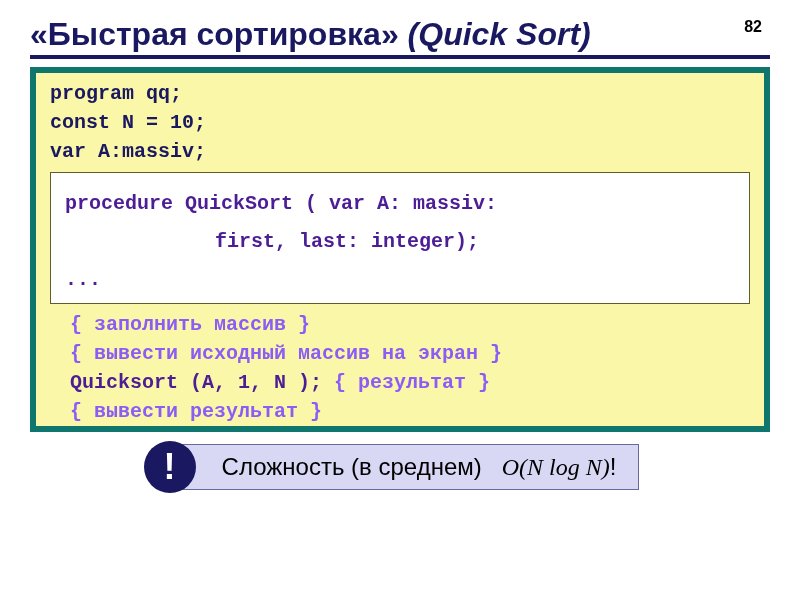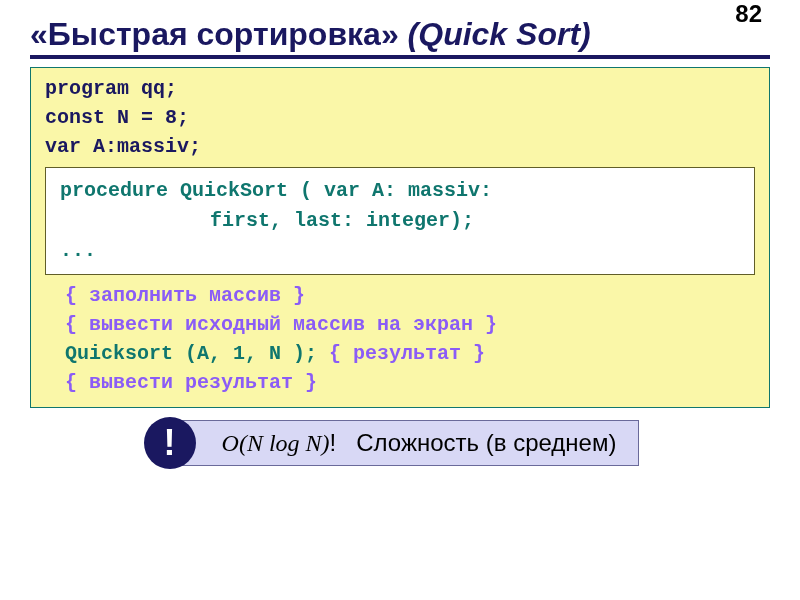--- a/index.html
+++ b/index.html
@@ -7,62 +7,62 @@
     padding: 0;
     font-family: Arial, sans-serif;
     background: #ffffff;
     width: 800px;
     height: 600px;
     position: relative;
     overflow: hidden;
   }
   .page-number {
     position: absolute;
-    top: 0;
+    top: 18px;
     right: 38px;
     font-weight: bold;
-    font-size: 24px;
+    font-size: 16px;
     color: #000;
   }
   .title {
     font-size: 32px;
     font-weight: bold;
     color: #1a1860;
     margin: 16px 30px 4px 30px;
     border-bottom: 4px solid #1a1860;
     padding-bottom: 2px;
   }
   .title .italic {
     font-style: italic;
   }
   .outer-code {
     background: #FAF7A8;
-    border: 1px solid #0f766e;
+    border: 6px solid #0f766e;
     margin: 8px 30px 0 30px;
-    padding: 6px 14px 10px 14px;
+    padding: 6px 14px 0 14px;
     font-family: "Courier New", monospace;
     font-size: 20px;
     font-weight: bold;
     color: #1a1860;
     line-height: 1.45;
   }
   .inner-code {
     background: #ffffff;
     border: 1px solid #605e28;
     margin: 6px 0 6px 0;
     padding: 8px 14px 8px 14px;
     font-family: "Courier New", monospace;
     font-size: 20px;
     font-weight: bold;
     color: #000;
     line-height: 1.5;
   }
   .c-blue { color: #1a1860; }
   .c-green { color: #8b5cf6; }
-  .c-black { color: #0f766e; }
+  .c-black { color: #4c1d95; margin-top: 8px; }
   .indent1 { padding-left: 20px; display: block; }
   .indent-proc { padding-left: 150px; display: block; }
   .complexity-wrap {
     display: flex;
     justify-content: center;
     margin-top: 12px;
   }
   .complexity {
     position: relative;
     background: #d8d8f5;
@@ -107,38 +107,38 @@
 <body>
 
 <div class="page-number">82</div>
 
 <div class="title">
   <span>«Быстрая сортировка» </span><span class="italic">(Quick Sort)</span>
 </div>
 
 <div class="outer-code">
   <span class="code-line c-blue">program qq;</span>
-  <span class="code-line c-blue">const N = 8;</span>
+  <span class="code-line c-blue">const N = 10;</span>
   <span class="code-line c-blue">var A:massiv;</span>
 
   <div class="inner-code">
     <span class="code-line c-black">procedure QuickSort ( var A: massiv:</span>
     <span class="indent-proc c-black">first, last: integer);</span>
     <span class="code-line c-black">...</span>
   </div>
 
   <span class="indent1 c-green">{ заполнить массив }</span>
   <span class="indent1 c-green">{ вывести исходный массив на экран }</span>
   <span class="indent1">
     <span class="c-black">Quicksort (A, 1, N ); </span><span class="c-green">{ результат }</span>
   </span>
   <span class="indent1 c-green">{ вывести результат }</span>
 </div>
 
 <div class="complexity-wrap">
   <div class="complexity">
     <div class="bang-circle">!</div>
+    <span>Сложность (в среднем)</span>
     <span>
       <span class="formula">O(N log N)</span><span class="trail-bang">!</span>
     </span>
-    <span>Сложность (в среднем)</span>
   </div>
 </div>
 
 </body></html>

